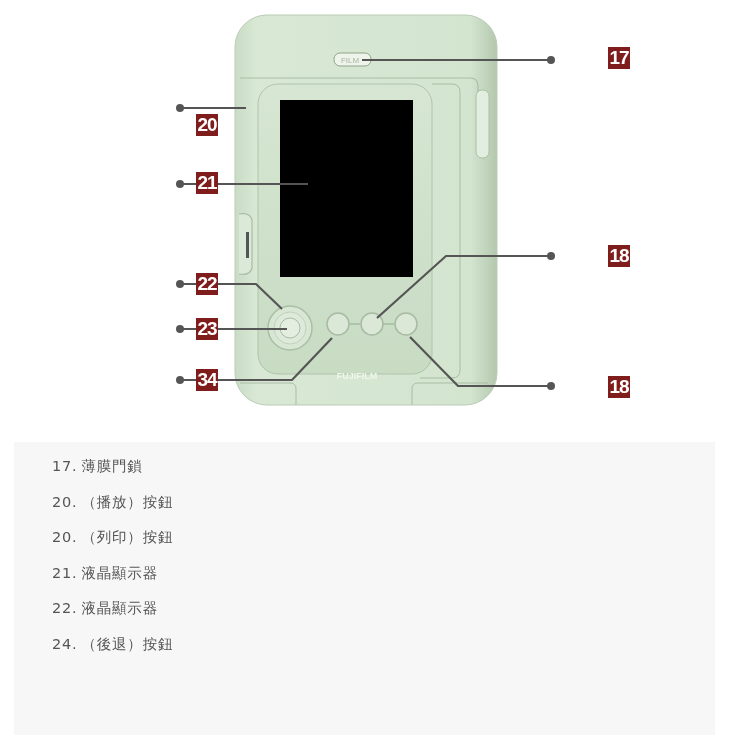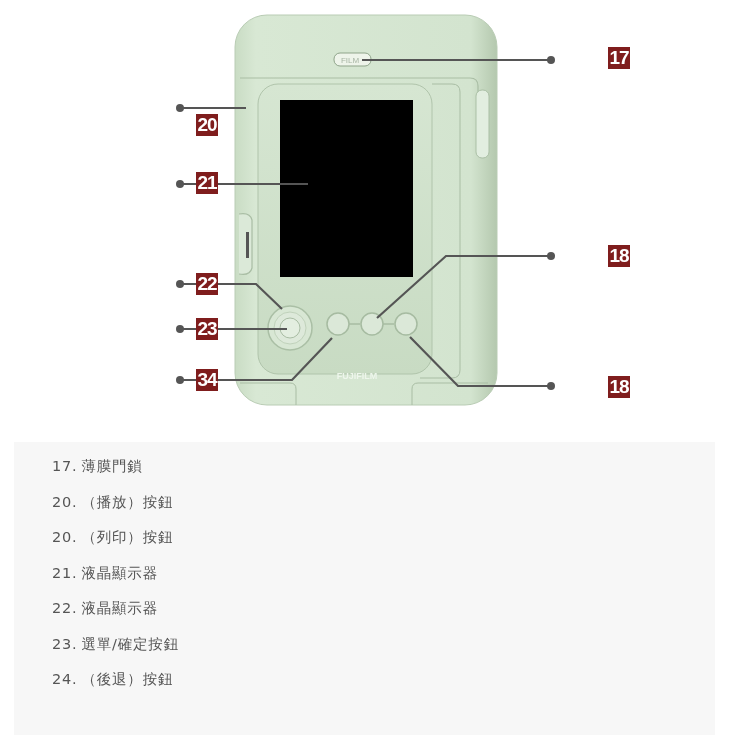--- a/index.html
+++ b/index.html
@@ -105,16 +105,15 @@
   <div class="callout" style="left:148px;top:369px">34</div>
 </div>
 
 <div class="legend-panel">
   <ul class="legend-list">
     <li class="legend-item"><span class="num">17.</span><span>薄膜門鎖</span></li>
     <li class="legend-item"><span class="num">20.</span><span>（播放）按鈕</span></li>
     <li class="legend-item"><span class="num">20.</span><span>（列印）按鈕</span></li>
     <li class="legend-item"><span class="num">21.</span><span>液晶顯示器</span></li>
     <li class="legend-item"><span class="num">22.</span><span>液晶顯示器</span></li>
-    <li class="legend-item"><span class="num">23.</span><span>選單/確定按鈕</span></li>
     <li class="legend-item"><span class="num">24.</span><span>（後退）按鈕</span></li>
   </ul>
 </div>
 
 </body></html>

